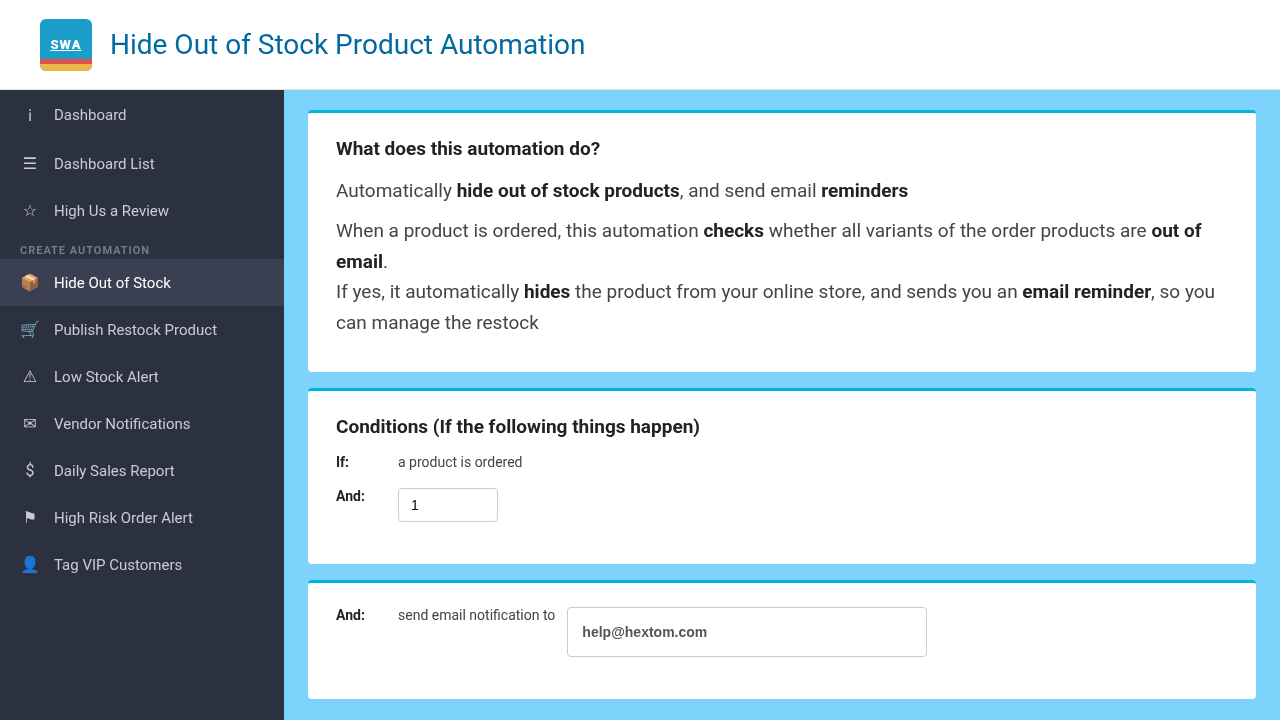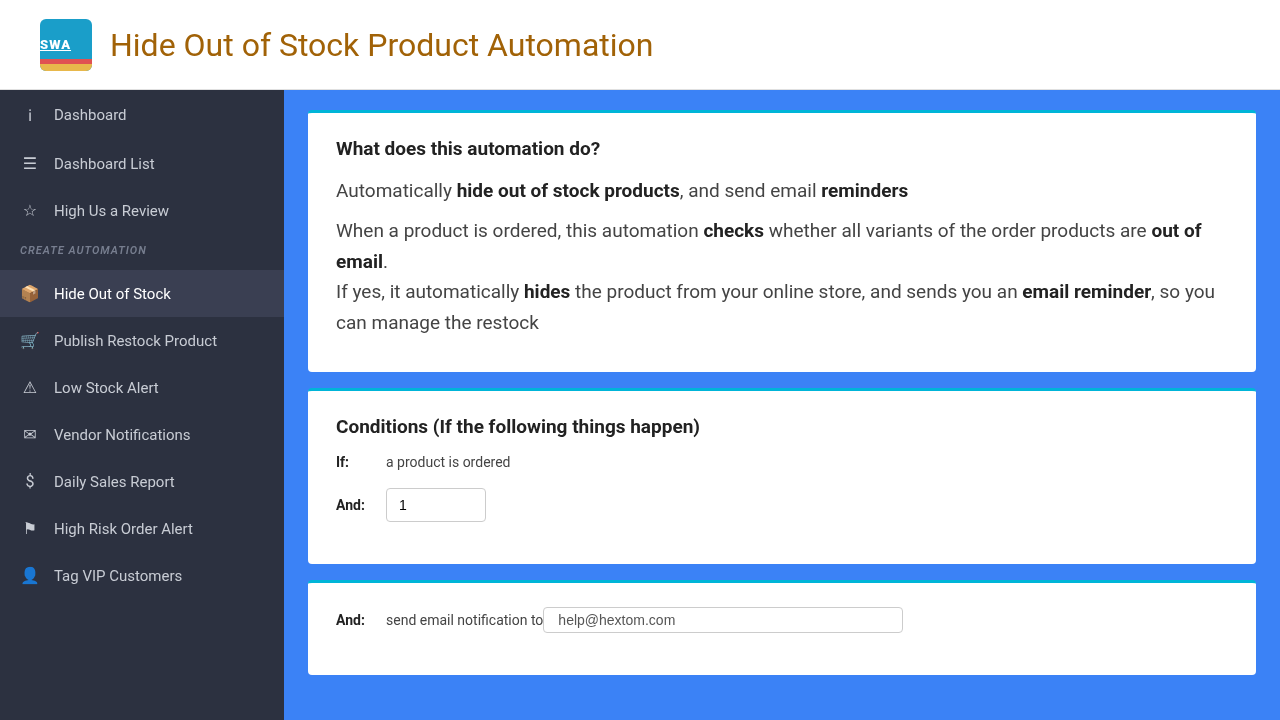--- a/index.html
+++ b/index.html
@@ -15,21 +15,21 @@
       border-bottom: 1px solid #e0e0e0;
       flex-shrink: 0;
     }
     .logo-box {
       width: 52px;
       height: 52px;
       background: #1a9ec9;
       border-radius: 6px;
       display: flex;
       align-items: center;
-      justify-content: flex-start;
+      justify-content: center;
       margin-right: 18px;
       font-weight: 900;
       font-size: 15px;
       color: white;
       letter-spacing: 1px;
       position: relative;
       overflow: hidden;
       text-decoration: underline;
     }
     .logo-box .logo-text {
@@ -49,23 +49,23 @@
     .logo-stripe::before {
       content: '';
       position: absolute;
       top: 0;
       left: 0;
       right: 0;
       height: 5px;
       background: #e05252;
     }
     .page-title-main {
-      font-size: 32px;
+      font-size: 28px;
       font-weight: 400;
-      color: #a16207;
+      color: #0369a1;
     }
 
     
     .layout {
       display: flex;
       flex: 1;
       overflow: hidden;
     }
 
     
@@ -85,35 +85,34 @@
       cursor: pointer;
       color: #c8ccd4;
       font-size: 15px;
       gap: 14px;
       transition: background 0.15s;
     }
     .sidebar-item.active { background: #3a3f52; color: #ffffff; }
     .sidebar-item .icon { width: 20px; text-align: center; font-size: 16px; flex-shrink: 0; }
 
     .sidebar-section-label {
-      padding: 10px 20px 13px 20px;
+      padding: 10px 20px 2px 20px;
       font-size: 11px;
       color: #777e8f;
       letter-spacing: 1px;
       font-weight: 600;
       text-transform: uppercase;
-      font-style: italic;
     }
 
     
     .main-content {
       flex: 1;
       overflow-y: auto;
       padding: 20px 24px;
-      background: #3b82f6;
+      background: #7dd3fc;
     }
 
     .card {
       background: #ffffff;
       border-radius: 4px;
       margin-bottom: 16px;
       border-top: 3px solid #00b5d8;
       padding: 24px 28px;
     }
 
@@ -127,22 +126,22 @@
     .card-text {
       font-size: 19px;
       color: #444;
       line-height: 1.6;
       margin-bottom: 10px;
     }
     .card-text b { font-weight: 700; color: #222; }
 
     .condition-row {
       display: flex;
-      align-items: center;
-      gap: 0;
+      align-items: flex-start;
+      gap: 12px;
       margin-bottom: 18px;
       font-size: 14px;
       color: #444;
     }
     .condition-label {
       font-weight: 700;
       color: #222;
       min-width: 50px;
     }
     .condition-input {
@@ -150,25 +149,26 @@
       border-radius: 4px;
       padding: 8px 12px;
       font-size: 14px;
       width: 100px;
       outline: none;
     }
 
     .email-input {
       border: 1px solid #ccc;
       border-radius: 4px;
-      padding: 4px 14px;
+      padding: 16px 14px;
       font-size: 14px;
       width: 360px;
       outline: none;
       color: #555;
+      font-weight: bold;
     }
   </style>
 </head>
 <body>
 
 <div class="top-header">
   <div class="logo-box">
     <div class="logo-text">SWA</div>
     <div class="logo-stripe"></div>
   </div>

